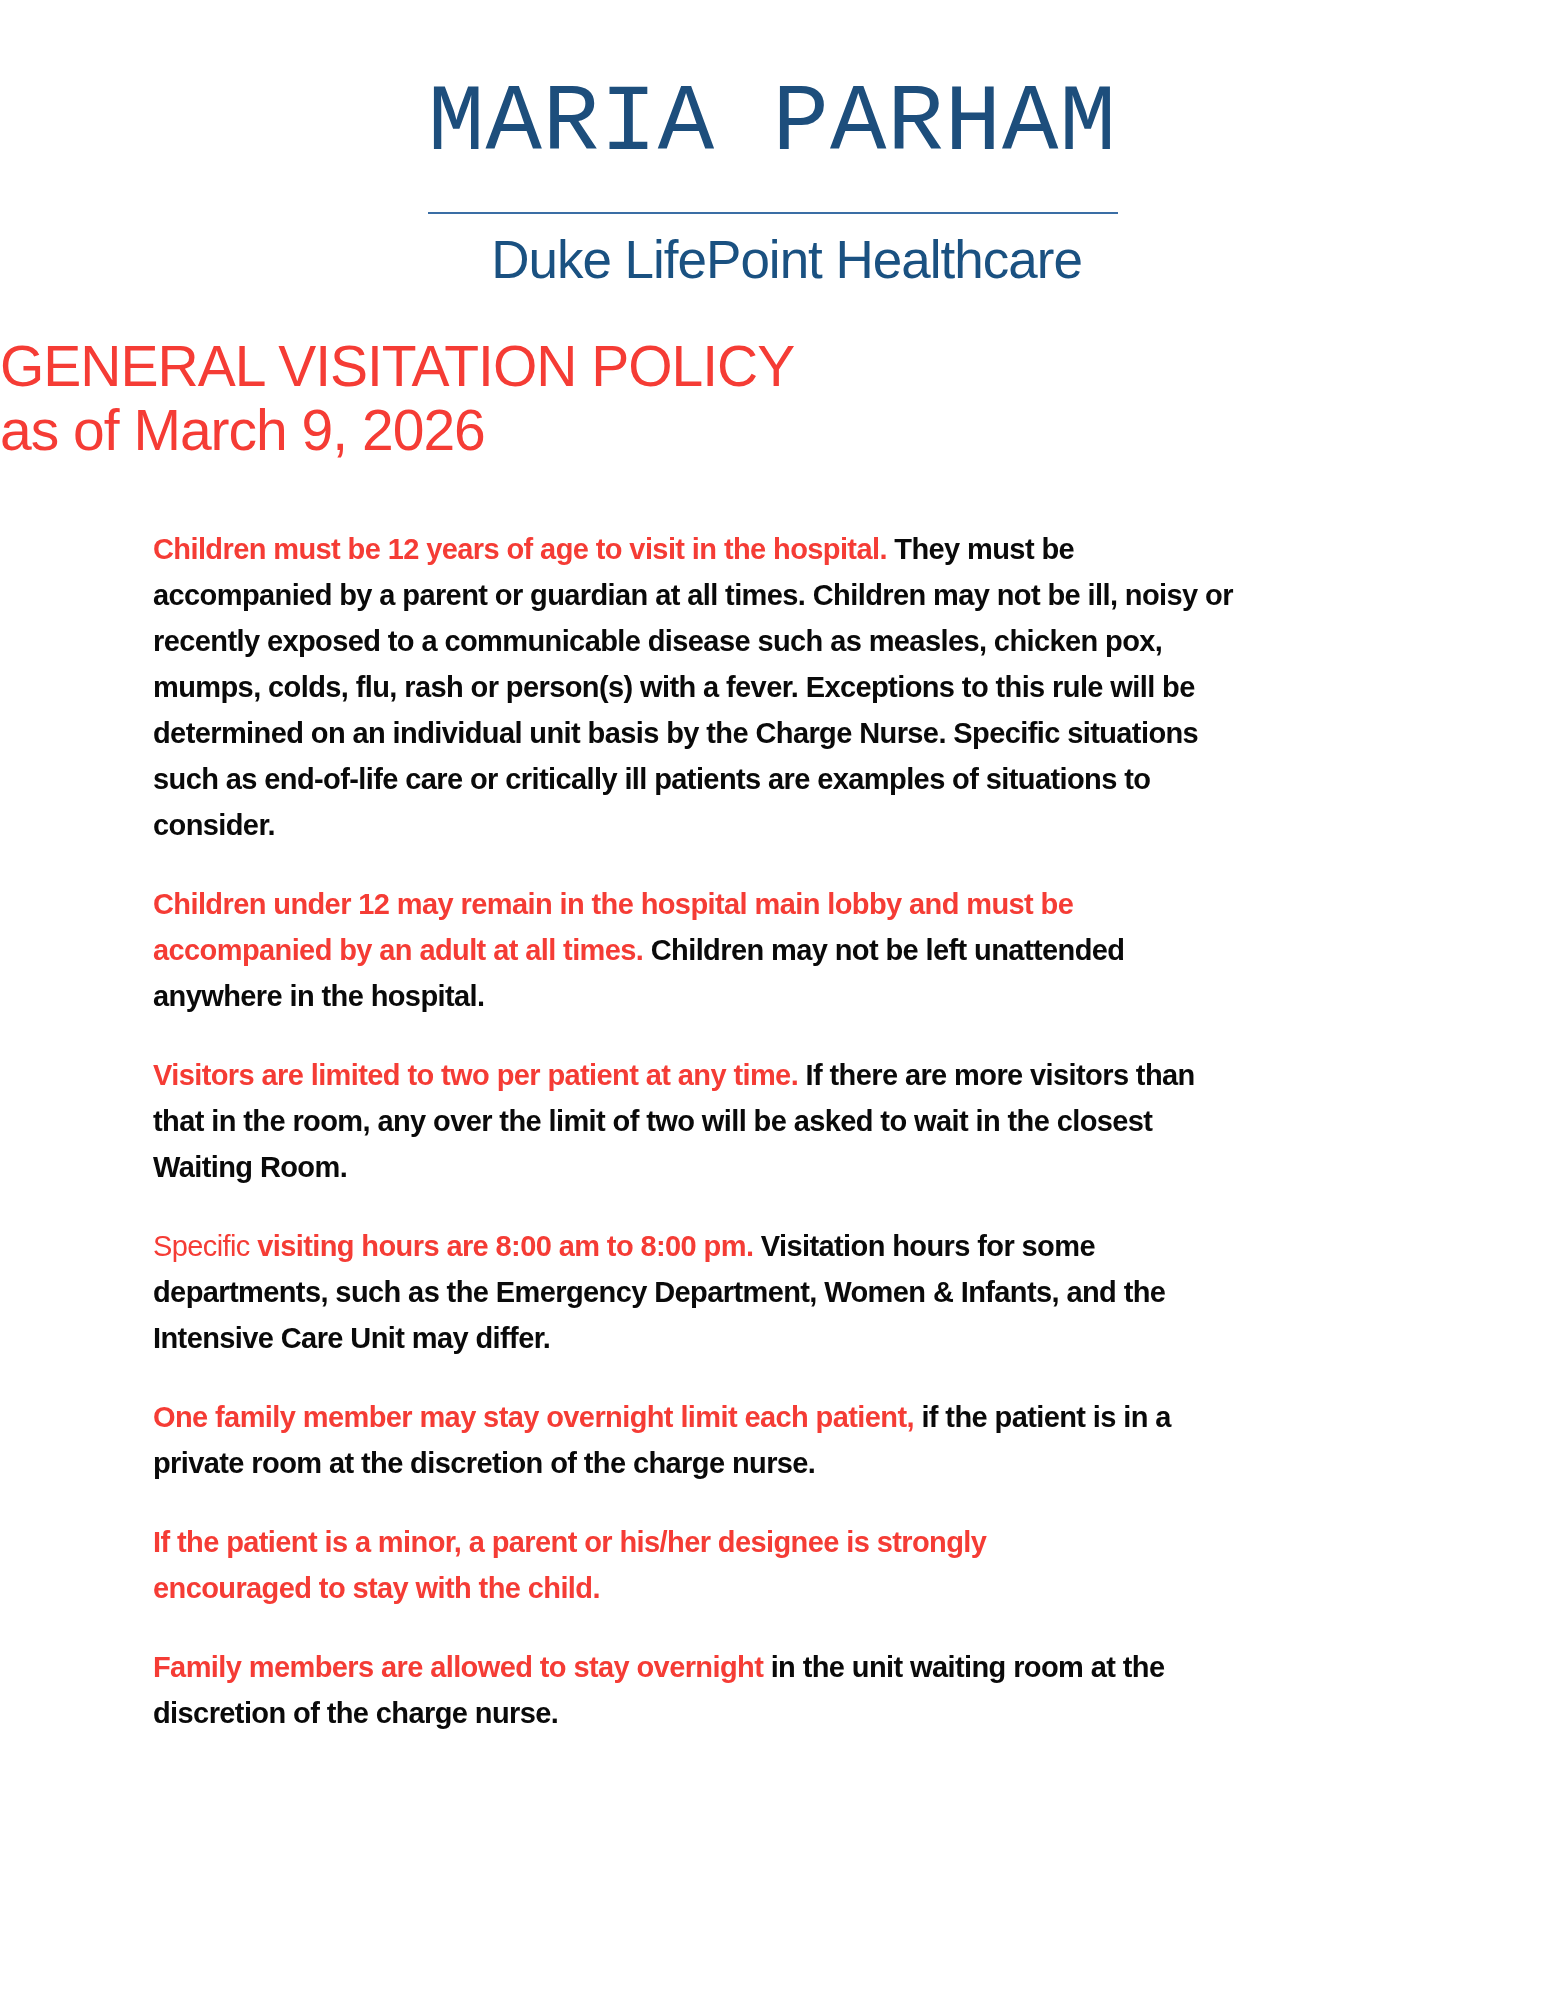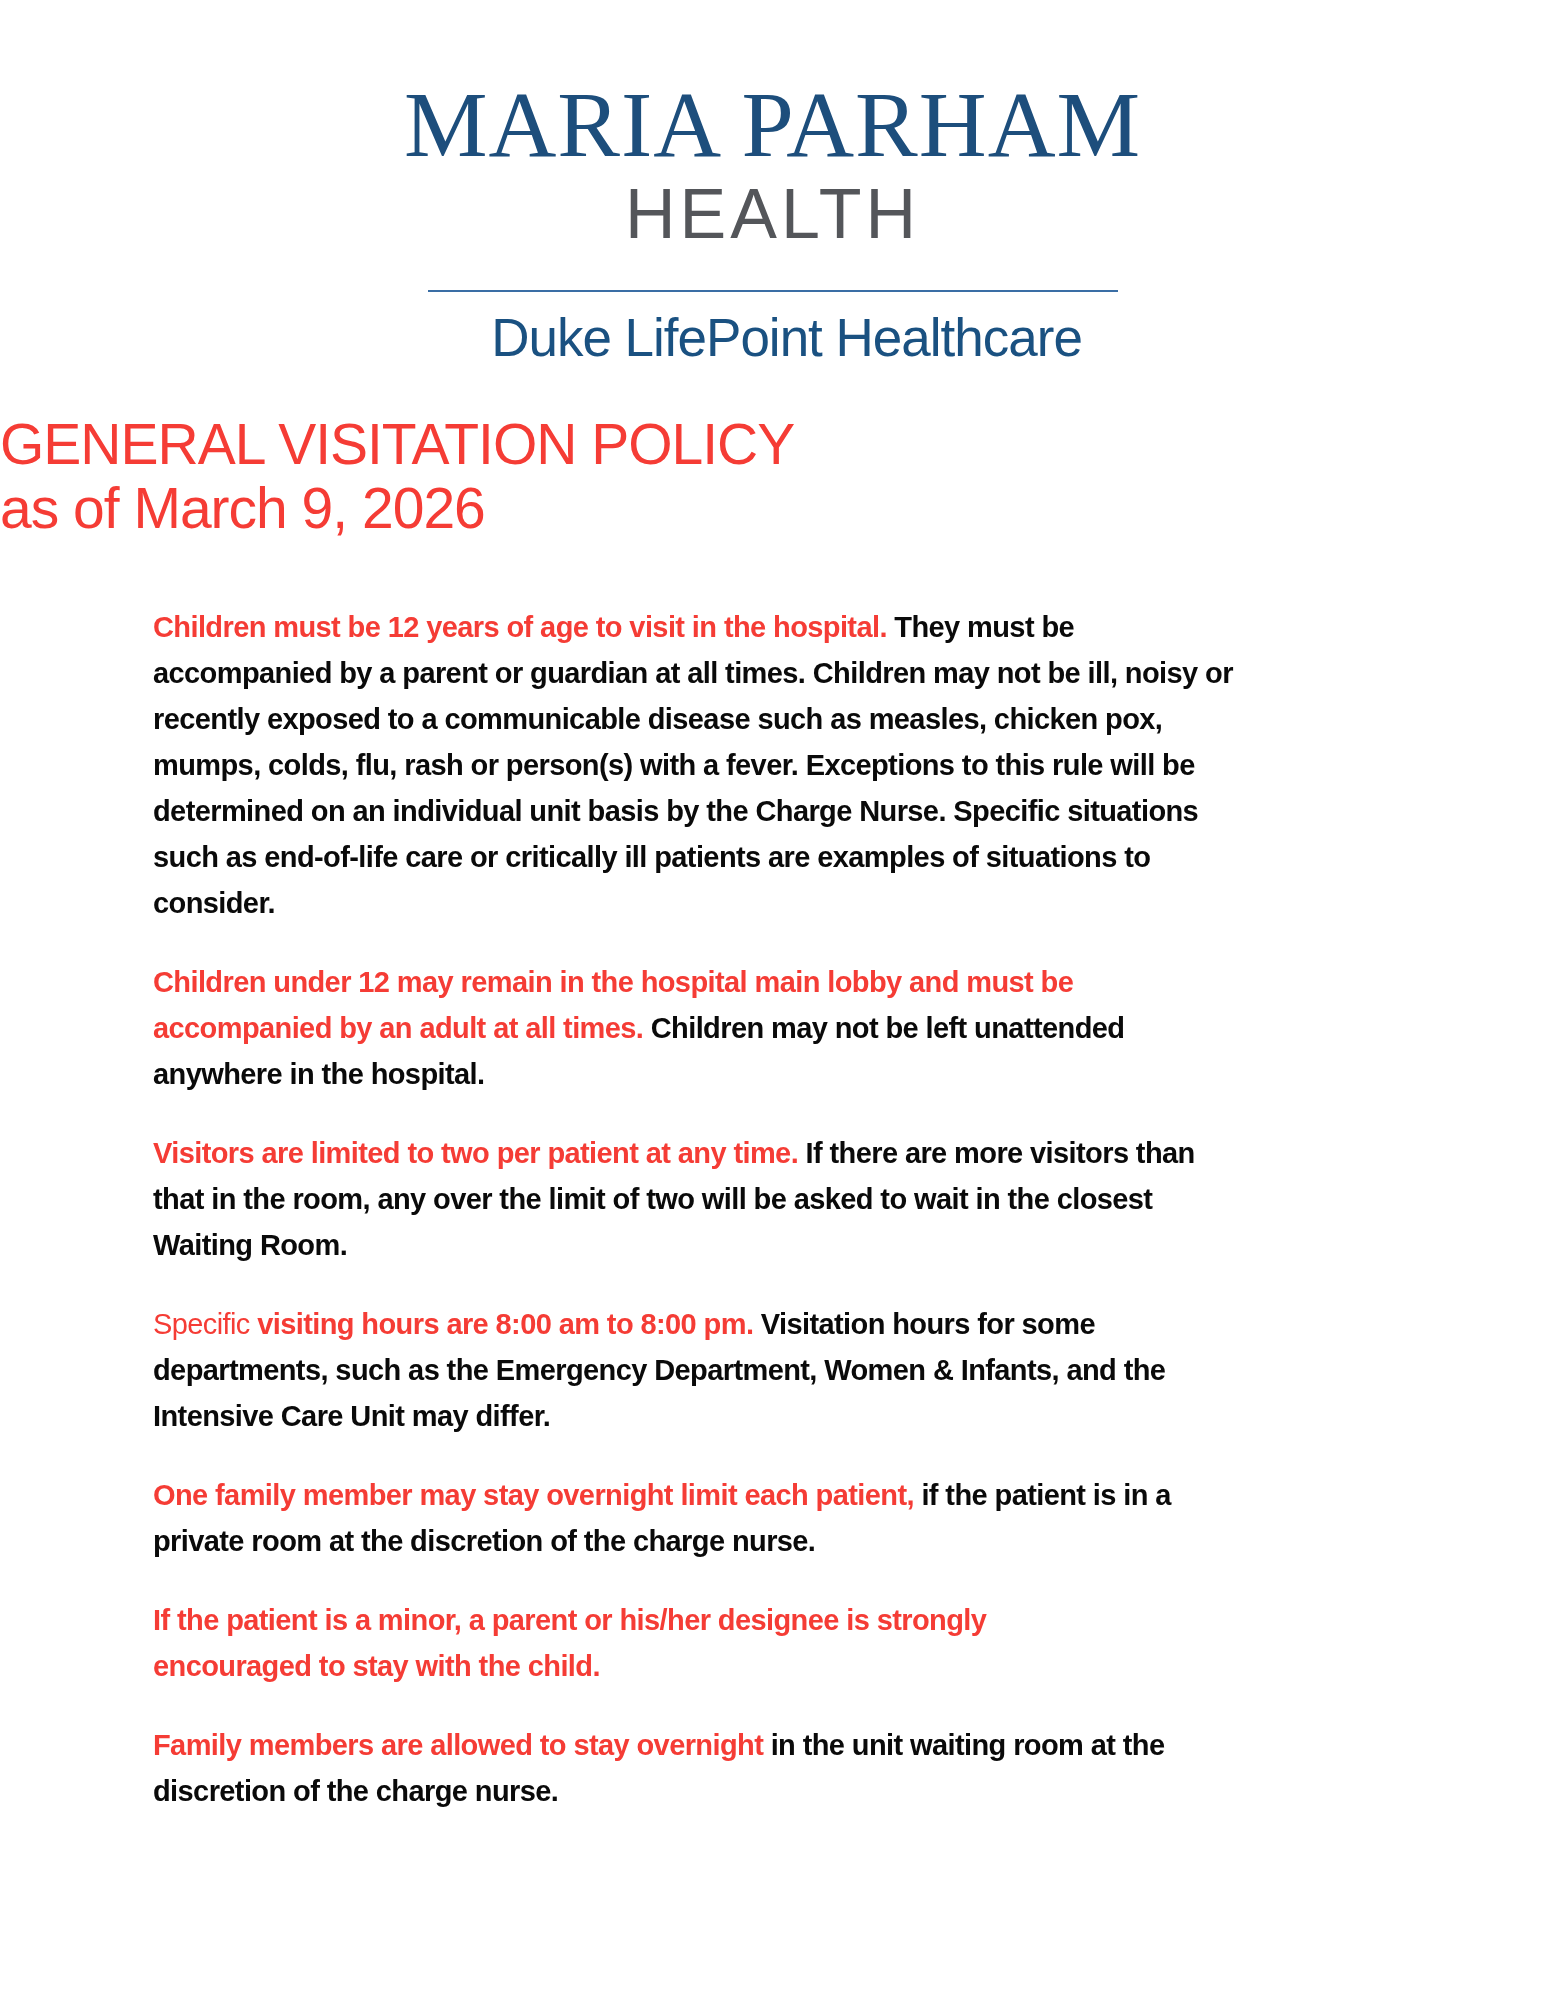--- a/index.html
+++ b/index.html
@@ -18,21 +18,21 @@
     height:2000px;
     background:#ffffff;
     overflow:hidden;
     font-family:"Liberation Sans",sans-serif;
     padding-top:76px;
   }
   .logo{
     text-align:center;
   }
   .logo-primary{
-    font-family:Liberation Serif, serif;
+    font-family:Liberation Mono, monospace;
     font-weight:400;
     font-size:94px;
     line-height:96px;
     letter-spacing:1px;
     color:var(--navy);
   }
   .logo-secondary{
     font-family:"Liberation Sans",sans-serif;
     font-weight:300;
     font-size:70px;
@@ -83,21 +83,20 @@
   .seg.red-bold{color:var(--red);font-weight:700;}
   .seg.red-regular{color:var(--red);font-weight:400;}
   .seg.black-bold{color:var(--black);font-weight:700;}
 </style>
 </head>
 <body>
 
 <div class="page">
   <header class="logo">
     <div class="logo-primary">MARIA PARHAM</div>
-    <div class="logo-secondary">HEALTH</div>
     <div class="logo-divider"></div>
     <div class="logo-tagline">Duke LifePoint Healthcare</div>
   </header>
 
   <h1 class="doc-title">
     <span>GENERAL VISITATION POLICY</span>
     <span>as of March 9, 2026</span>
   </h1>
 
   <main class="policy-body">

